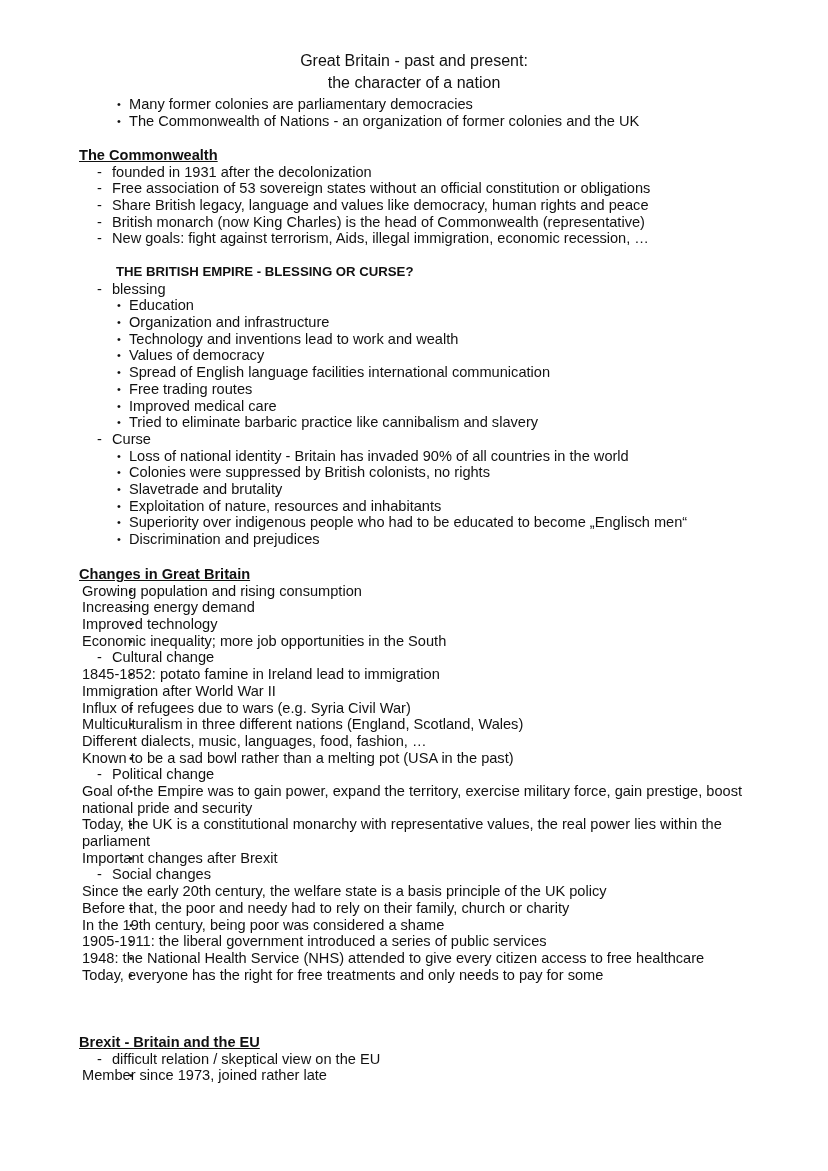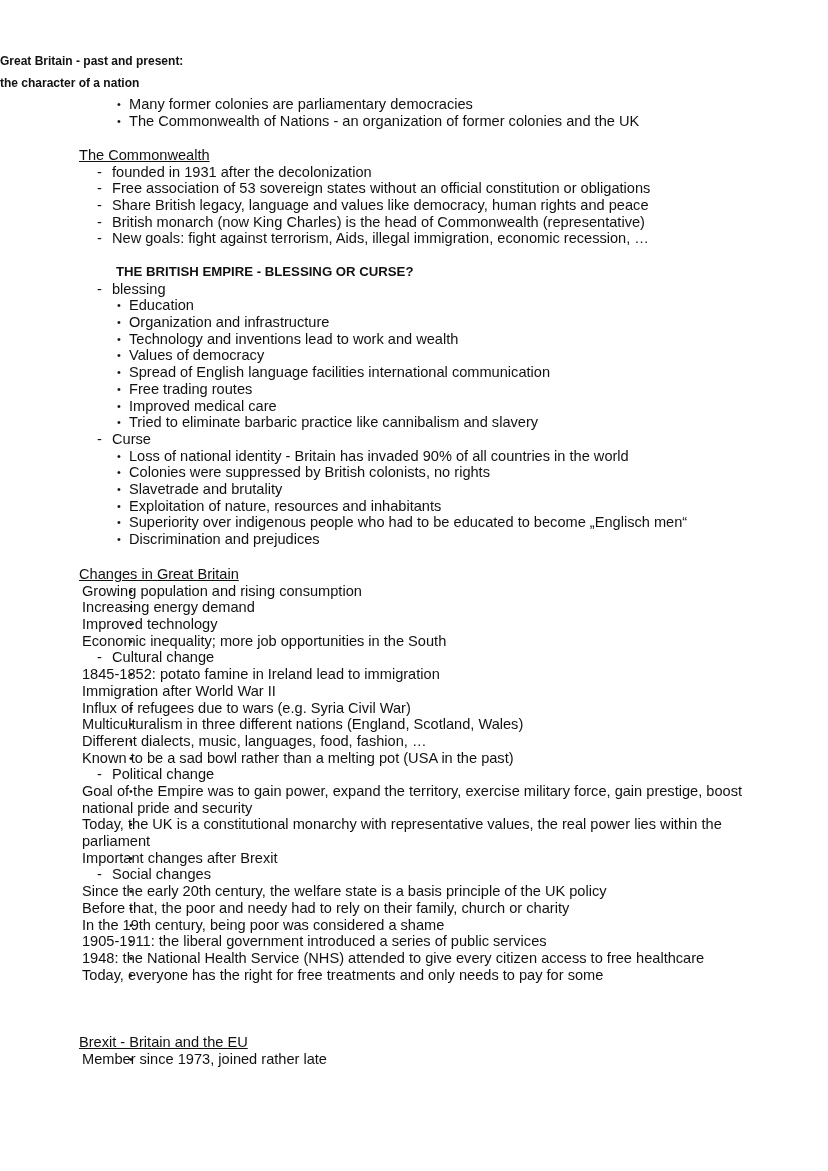--- a/index.html
+++ b/index.html
@@ -6,28 +6,28 @@
   body {
     width: 828px; height: 1171px; overflow: hidden;
     font-family: "Liberation Sans", sans-serif;
     color: #111111;
     font-size: 14.6px;
     line-height: 16.7px;
     position: relative;
   }
   .page { position: absolute; left: 0; top: 0; width: 828px; }
   .title {
-    position: absolute; left: 0; width: 828px; 
-    font-weight: bold; font-size: 12px; line-height: 22px; top: 50px;
+    position: absolute; left: 0; width: 828px; text-align: center;
+    font-weight: normal; font-size: 16px; line-height: 22px; top: 50px;
   }
   .title div { height: 22px; }
   .block { position: absolute; left: 0; width: 821px; }
   .line { position: relative; height: 16.7px; white-space: nowrap; }
   .line.wrap { height: auto; white-space: normal; }
-  .h-u { font-weight: normal; text-decoration: underline; padding-left: 79px; }
+  .h-u { font-weight: bold; text-decoration: underline; padding-left: 79px; }
   .h-caps { font-weight: bold; font-size: 13.2px; padding-left: 79px; margin-left: 37px; }
   .dash { padding-left: 112px; }
   .dash::before { content: "-"; position: absolute; left: 97px; }
   .b1 { padding-left: 129px; }
   .b1::before { content: "•"; position: absolute; left: 117px; font-size: 11px; }
   .b2 { padding-left: 82px; padding-right: 70px; }
   .b2::before { content: "•"; position: absolute; left: 129px; font-size: 11px; top: 0; }
   .b0 { padding-left: 129px; }
   .b0::before { content: "•"; position: absolute; left: 117px; font-size: 11px; }
 </style>
@@ -100,16 +100,17 @@
     <div class="line b2">Since the early 20th century, the welfare state is a basis principle of the UK policy</div>
     <div class="line b2">Before that, the poor and needy had to rely on their family, church or charity</div>
     <div class="line b2">In the 19th century, being poor was considered a shame</div>
     <div class="line b2">1905-1911: the liberal government introduced a series of public services</div>
     <div class="line wrap b2">1948: the National Health Service (NHS) attended to give every citizen access to free healthcare</div>
     <div class="line b2">Today, everyone has the right for free treatments and only needs to pay for some</div>
   </div>
 
   <div class="block" style="top:1034px;">
     <div class="line h-u">Brexit - Britain and the EU</div>
+    <div class="line dash">difficult relation / skeptical view on the EU</div>
     <div class="line b2">Member since 1973, joined rather late</div>
   </div>
 
 </div>
 
 </body></html>

